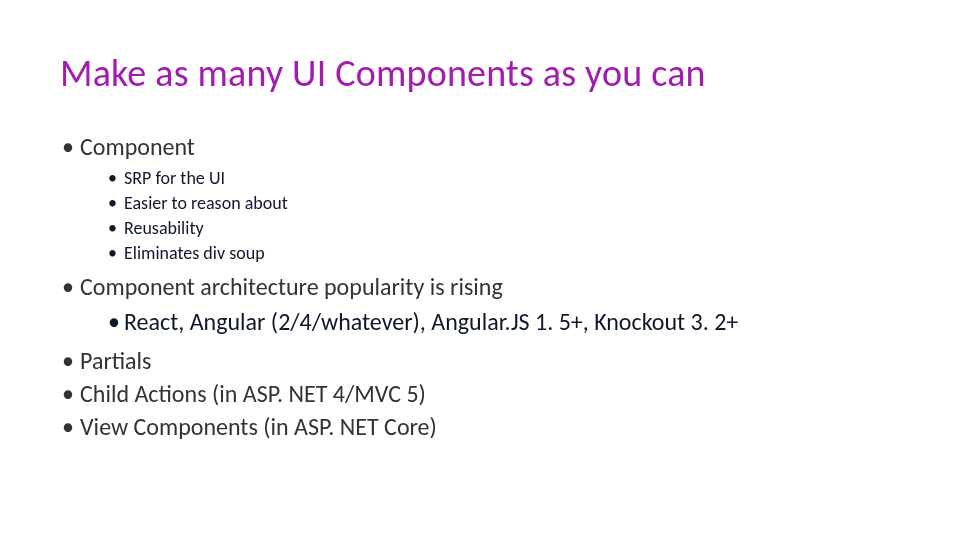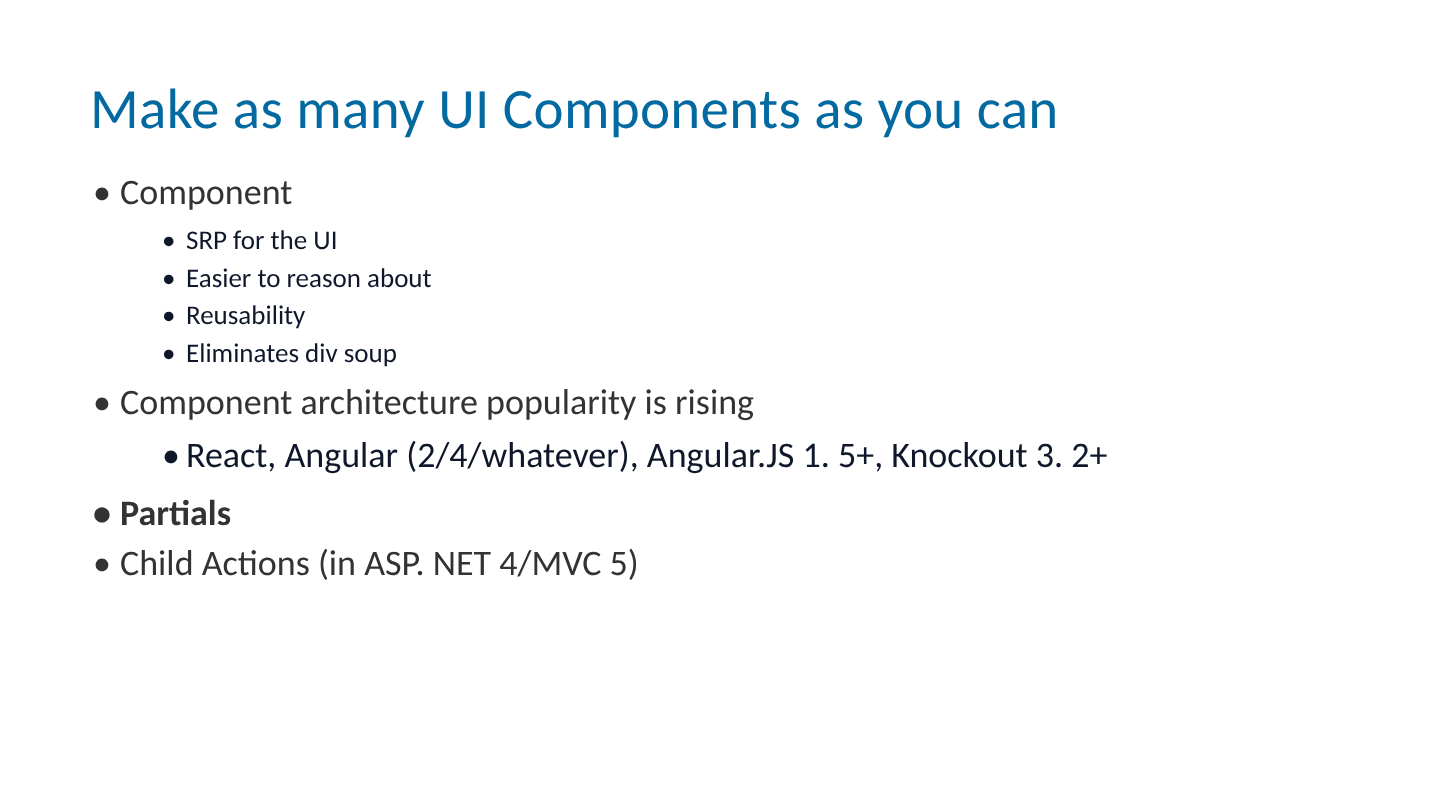--- a/index.html
+++ b/index.html
@@ -11,22 +11,22 @@
       width: 960px;
       height: 540px;
       background: #ffffff;
       font-family: Calibri, "Segoe UI", Arial, sans-serif;
       padding: 50px 60px 20px 60px;
       color: #333333;
     }
     .slide-title {
       font-size: 38px;
       font-weight: 400;
-      color: #0369a1;
-      margin-bottom: 18px;
+      color: #a21caf;
+      margin-bottom: 36px;
       letter-spacing: 0.2px;
     }
     .level-1 {
       list-style: none;
       margin: 0;
       padding: 0;
     }
     .level-1 > li {
       font-size: 24px;
       color: #333333;
@@ -61,21 +61,20 @@
     }
     .level-2.medium > li {
       font-size: 24px;
       margin-bottom: 2px;
     }
     .level-1 > li.with-sub {
       margin-bottom: 2px;
     }
     .group-spacer {
       margin-top: 10px;
-      font-weight: bold;
     }
   </style>
 </head>
 <body>
 
 <h1 class="slide-title">Make as many UI Components as you can</h1>
 
 <ul class="level-1">
   <li class="with-sub">
     <span>Component</span>
@@ -87,13 +86,14 @@
     </ul>
   </li>
   <li class="with-sub">
     <span>Component architecture popularity is rising</span>
     <ul class="level-2 medium">
       <li>React, Angular (2/4/whatever), Angular.JS 1. 5+, Knockout 3. 2+</li>
     </ul>
   </li>
   <li class="group-spacer">Partials</li>
   <li>Child Actions (in ASP. NET 4/MVC 5)</li>
+  <li>View Components (in ASP. NET Core)</li>
 </ul>
 
 </body></html>

